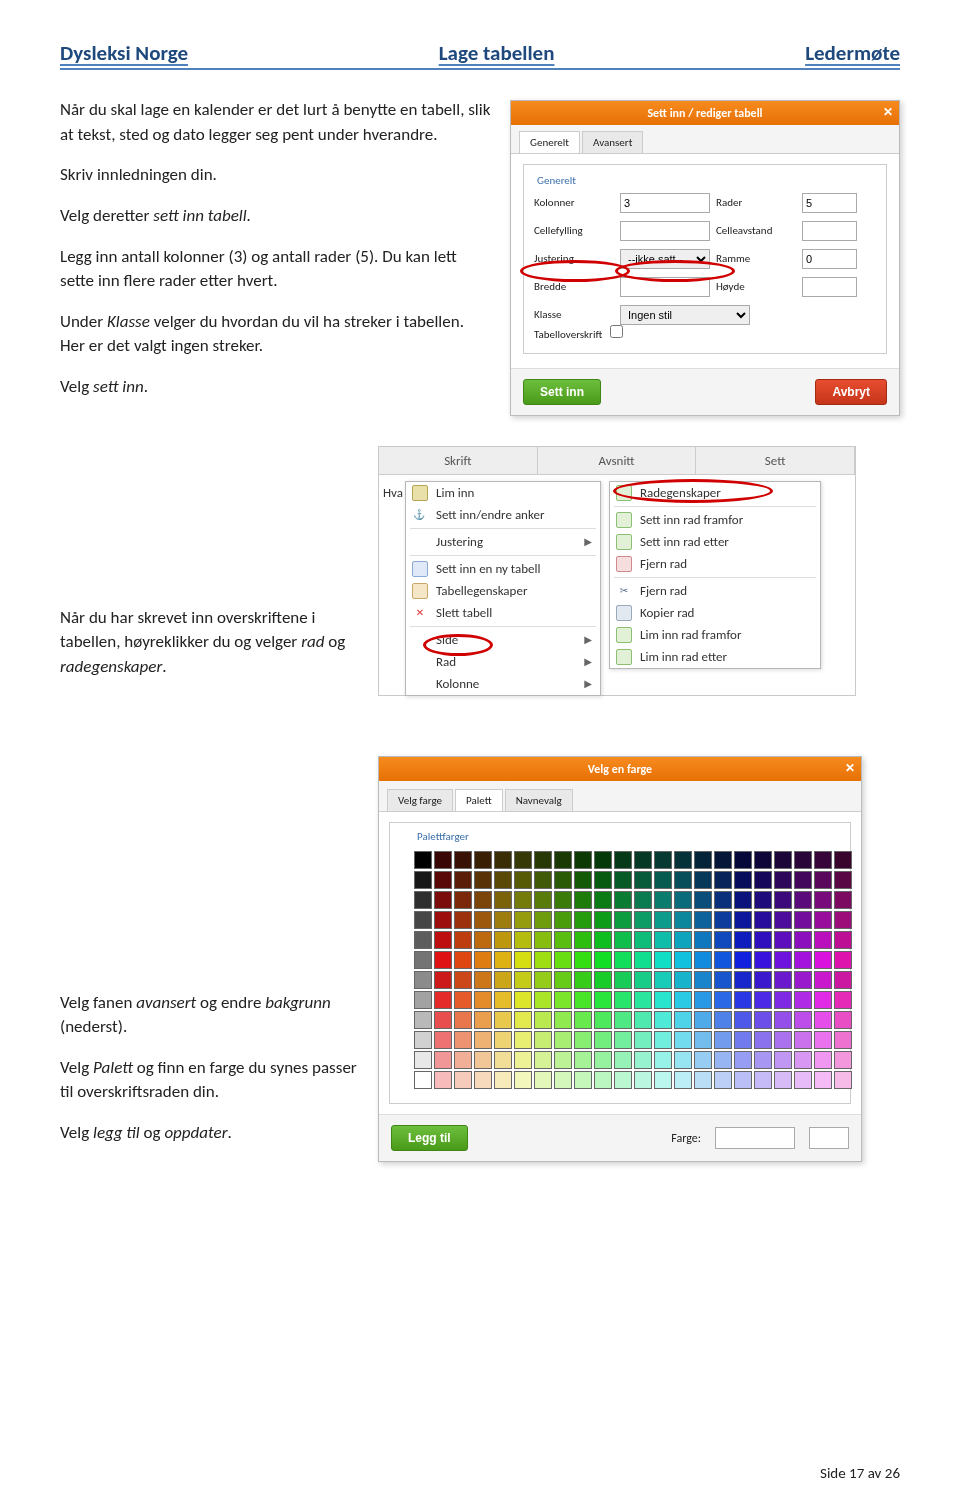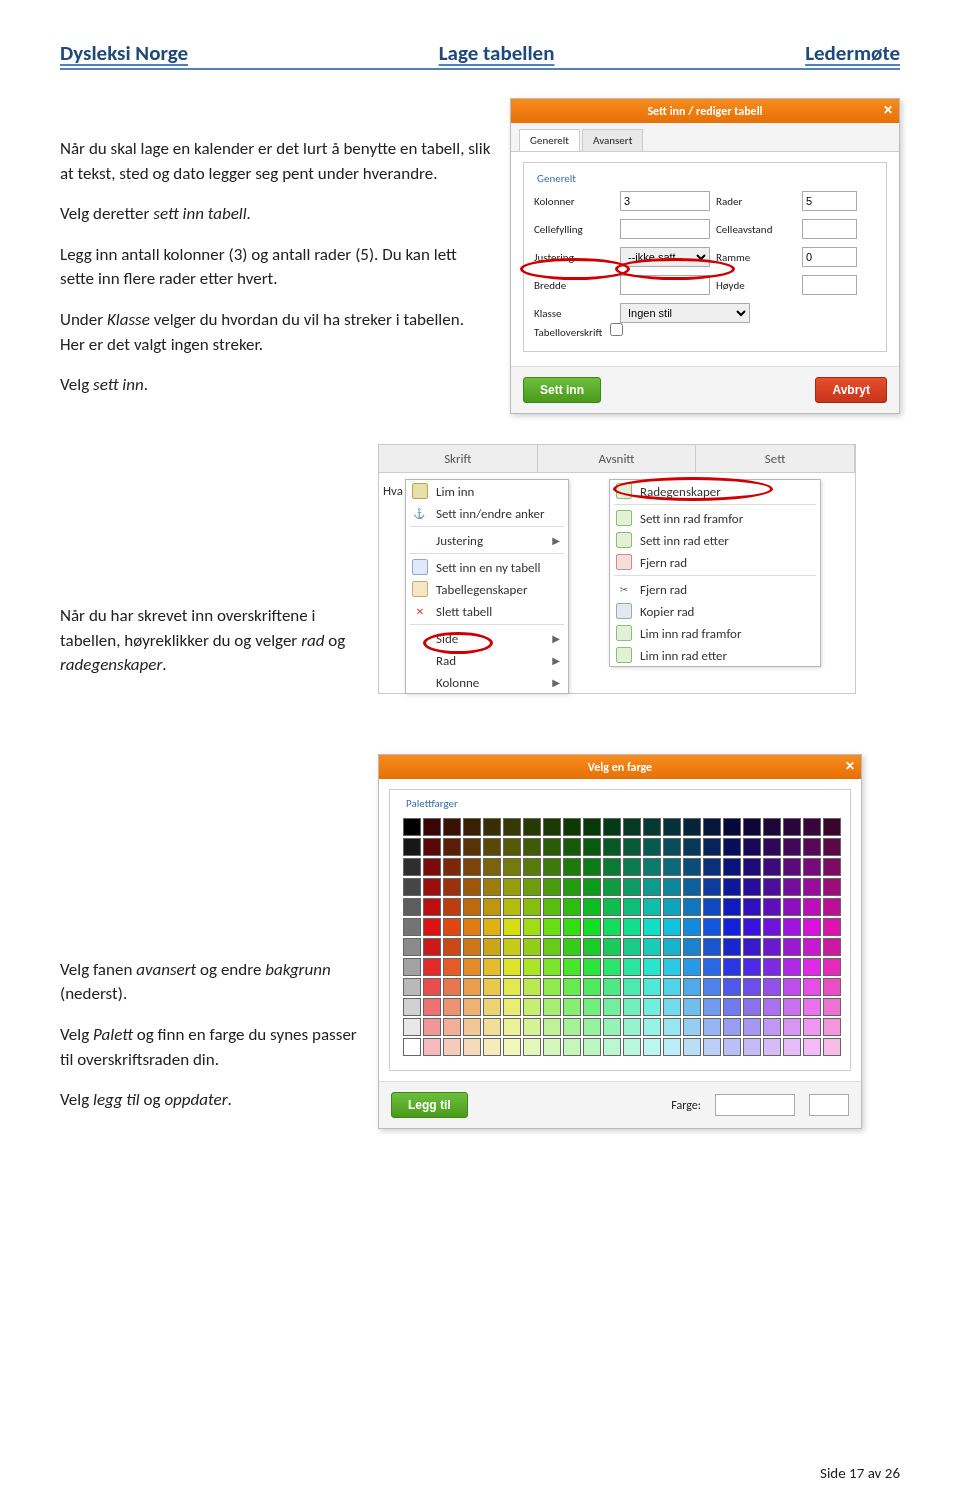--- a/index.html
+++ b/index.html
@@ -35,21 +35,21 @@
   .dlg1-wrap { position: relative; }
   .oval-klasse { width: 110px; height: 22px; left: 10px; top: 160px; }
   .oval-ingen { width: 120px; height: 22px; left: 105px; top: 160px; }
 
   
   .shot2 { width: 478px; border: 1px solid #c9c9c9; background: #f7f7f7; }
   .shot2-tabs { display: flex; background: #eee; border-bottom: 1px solid #ccc; }
   .shot2-tabs .t { flex: 1; text-align: center; padding: 6px 0; font-size: 13px; color: #555; border-right: 1px solid #ccc; }
   .shot2-body { position: relative; height: 220px; background: #fff; }
   .ctx-left, .ctx-right { position: absolute; background: #fff; border: 1px solid #b7b7b7; font-size: 13px; color: #333; box-shadow: 1px 1px 4px rgba(0,0,0,.15); }
-  .ctx-left { left: 26px; top: 6px; width: 164px; }
+  .ctx-left { left: 26px; top: 6px; width: 196px; }
   .ctx-right { left: 230px; top: 6px; width: 212px; }
   .ctx-item { display: flex; align-items: center; gap: 8px; padding: 3px 10px 3px 6px; position: relative; }
   .ctx-item .ico { width: 16px; height: 16px; flex-shrink: 0; border-radius: 2px; display: inline-flex; align-items: center; justify-content: center; font-size: 10px; }
   .sep { height: 1px; background: #ddd; margin: 2px 4px; }
   .arrow { position: absolute; right: 8px; font-size: 10px; color: #666; }
   .hva { position: absolute; left: 4px; top: 10px; font-size: 13px; color: #333; }
   .oval-radeg { position: absolute; border: 3px solid #d00000; border-radius: 50%/50%; width: 160px; height: 24px; left: 234px; top: 4px; }
   .oval-rad { position: absolute; border: 3px solid #d00000; border-radius: 50%/50%; width: 70px; height: 22px; left: 44px; top: 159px; }
   .ico-paste{background:#e8e0a8;border:1px solid #b5a752}
   .ico-anchor{color:#356}
@@ -57,21 +57,21 @@
   .ico-tableprops{background:#f6e6c8;border:1px solid #caa968}
   .ico-delx{color:#d33}
   .ico-row{background:#e3f0d8;border:1px solid #8cbf72}
   .ico-rowdel{background:#f6dede;border:1px solid #d08a8a}
   .ico-scis{color:#568}
   .ico-copy{background:#e2e8f0;border:1px solid #9ab}
 
   
   .dlg3 { width: 484px; font-size: 12px; background: #fff; border: 1px solid #bbb; box-shadow: 2px 2px 6px rgba(0,0,0,.2); }
   .dlg3 .dlg-tabs { padding-top: 8px; }
-  .palette-box { border: 1px solid #ccc; margin: 10px; padding: 6px 9px 10px; }
+  .palette-box { border: 1px solid #ccc; margin: 10px; padding: 6px 20px 10px; }
   .palette-label { color: #3b6fab; font-size: 11px; background: #fff; display: inline-block; margin: -12px 0 4px 4px; padding: 0 3px; }
   .palette { display: grid; grid-template-columns: repeat(22, 18px); grid-auto-rows: 18px; gap: 2px; margin: 4px; }
   .sw { width: 18px; height: 18px; border: 1px solid #666; }
   .dlg3-footer { display: flex; align-items: center; gap: 14px; padding: 10px 12px; background: #f4f4f4; border-top: 1px solid #ddd; }
   .farge-input { height: 22px; width: 80px; border: 1px solid #aaa; }
   .farge-sw { height: 22px; width: 40px; border: 1px solid #aaa; background: #fff; }
   .spacer { flex: 1; }
 </style>
 </head>
 <body>
@@ -79,20 +79,21 @@
 <div class="page">
   <div class="header">
     <span>Dysleksi Norge</span>
     <span>Lage tabellen</span>
     <span>Ledermøte</span>
   </div>
 
   <div class="block">
     <div class="text-col">
       <p>Når du skal lage en kalender er det lurt å benytte en tabell, slik at tekst, sted og dato legger seg pent under hverandre.</p>
+      <p>Skriv innledningen din.</p>
       <p><span>Velg deretter </span><em>sett inn tabell.</em></p>
       <p>Legg inn antall kolonner (3) og antall rader (5). Du kan lett sette inn flere rader etter hvert.</p>
       <p><span>Under </span><em>Klasse</em><span> velger du hvordan du vil ha streker i tabellen. Her er det valgt ingen streker.</span></p>
       <p><span>Velg </span><em>sett inn</em><span>.</span></p>
     </div>
     <div class="shot-col dlg1-wrap">
       <div class="dlg1">
         <div class="dlg-titlebar">
           <span>Sett inn / rediger tabell</span>
           <span class="dlg-close">✕</span>
@@ -253,20 +254,25 @@
     <div class="text-col" style="max-width:300px">
       <p><span>Velg fanen </span><em>avansert</em><span> og endre </span><em>bakgrunn </em><span>(nederst).</span></p>
       <p><span>Velg </span><em>Palett</em><span> og finn en farge du synes passer til overskriftsraden din.</span></p>
       <p><span>Velg </span><em>legg til</em><span> og </span><em>oppdater</em><span>.</span></p>
     </div>
     <div class="shot-col">
       <div class="dlg3">
         <div class="dlg-titlebar">
           <span>Velg en farge</span>
           <span class="dlg-close">✕</span>
+        </div>
+        <div class="dlg-tabs">
+          <div class="dlg-tab">Velg farge</div>
+          <div class="dlg-tab active">Palett</div>
+          <div class="dlg-tab">Navnevalg</div>
         </div>
         <div class="palette-box">
           <div class="palette-label">Palettfarger</div>
           <div class="palette" id="palette">
               <div class="sw" style="background: rgb(0, 0, 0);"></div>
               <div class="sw" style="background: rgb(57, 5, 5);"></div>
               <div class="sw" style="background: rgb(57, 18, 5);"></div>
               <div class="sw" style="background: rgb(57, 32, 5);"></div>
               <div class="sw" style="background: rgb(57, 45, 5);"></div>
               <div class="sw" style="background: rgb(54, 57, 5);"></div>

